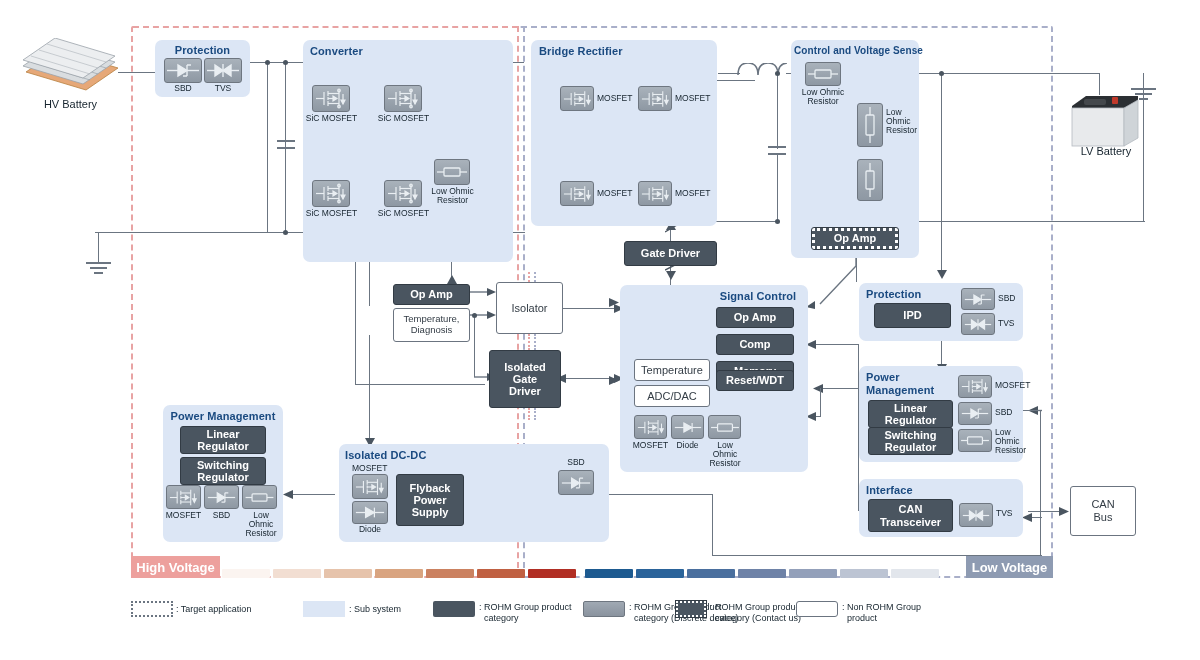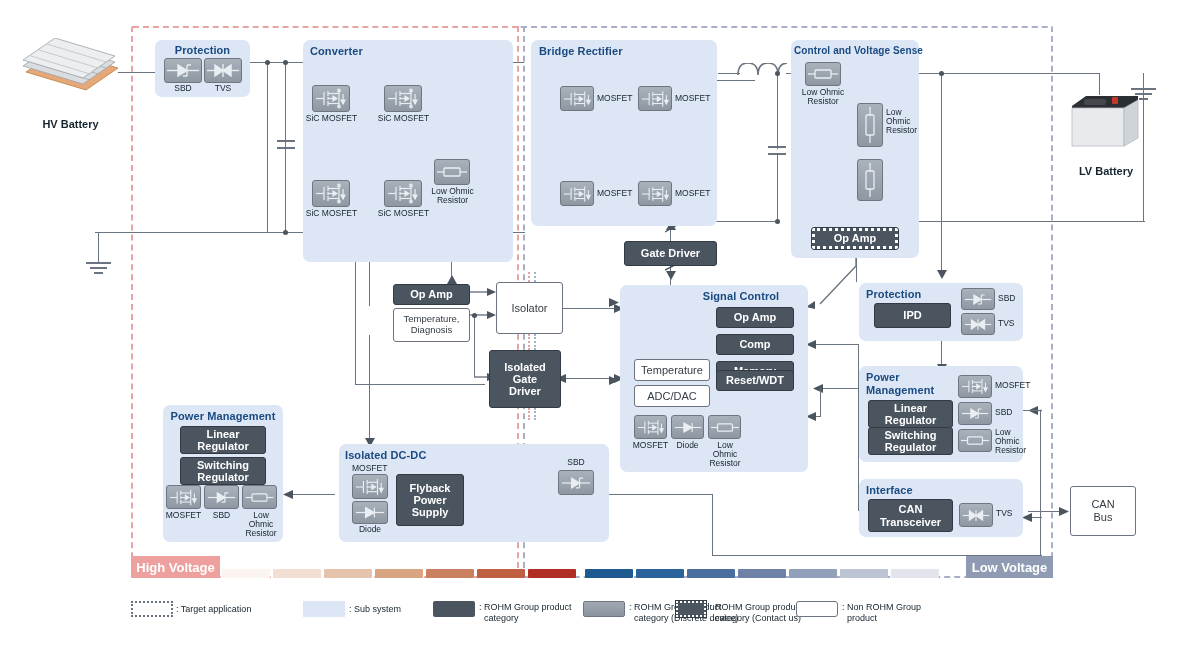--- a/index.html
+++ b/index.html
@@ -27,21 +27,21 @@
         display:flex;align-items:center;justify-content:center;}
   .disc svg{display:block;}
 
   
   .w{background:#6b7581;}
   .wh{height:1.4px;}
   .wv{width:1.4px;}
   .node{width:5px;height:5px;border-radius:50%;background:#4a5560;}
 
   .lbl{font-size:8.5px;color:#16242e;line-height:1.08;}
-  .lbl-b{font-size:11px;font-weight:bold;color:#16242e;margin-top:20px;}
+  .lbl-b{font-size:11px;font-weight:normal;color:#16242e;}
 
   
   .target-bd{border:2px dashed #e8a3a3;border-radius:2px;}
   .target-bd2{border:2px dashed #a9afc9;border-radius:2px;}
 
   .hv-tag{background:#eda09d;color:#fff;font-weight:bold;font-size:13px;
           display:flex;align-items:center;justify-content:center;}
   .lv-tag{background:#8e9bb2;color:#fff;font-weight:bold;font-size:13px;
           display:flex;align-items:center;justify-content:center;}
 
@@ -614,21 +614,21 @@
 
   <div class="abs rohm" style="left:489px;top:350px;width:72px;height:58px;flex-direction:column;">
     <span>Isolated</span>
     <span>Gate</span>
     <span>Driver</span>
   </div>
   <div class="abs" style="left:528px;top:408px;height:12px;border-left:2px dotted #e8a3a3;"></div>
   <div class="abs" style="left:534px;top:408px;height:12px;border-left:2px dotted #a9afc9;"></div>
 
   <div class="abs subsys" style="left:620px;top:285px;width:188px;height:187px;"></div>
-  <div class="abs subsys-title" style="left:635px;top:290px;width:212px;text-align:center;">Signal Control</div>
+  <div class="abs subsys-title" style="left:652px;top:290px;width:212px;text-align:center;">Signal Control</div>
 
   <div class="abs nonrohm" style="left:634px;top:359px;width:76px;height:22px;">
       <span>Temperature</span>
     </div>
   <div class="abs nonrohm" style="left:634px;top:385px;width:76px;height:22px;">
       <span>ADC/DAC</span>
     </div>
 
   <div class="abs rohm" style="left:716px;top:307px;width:78px;height:21px;">
       <span>Op Amp</span>

